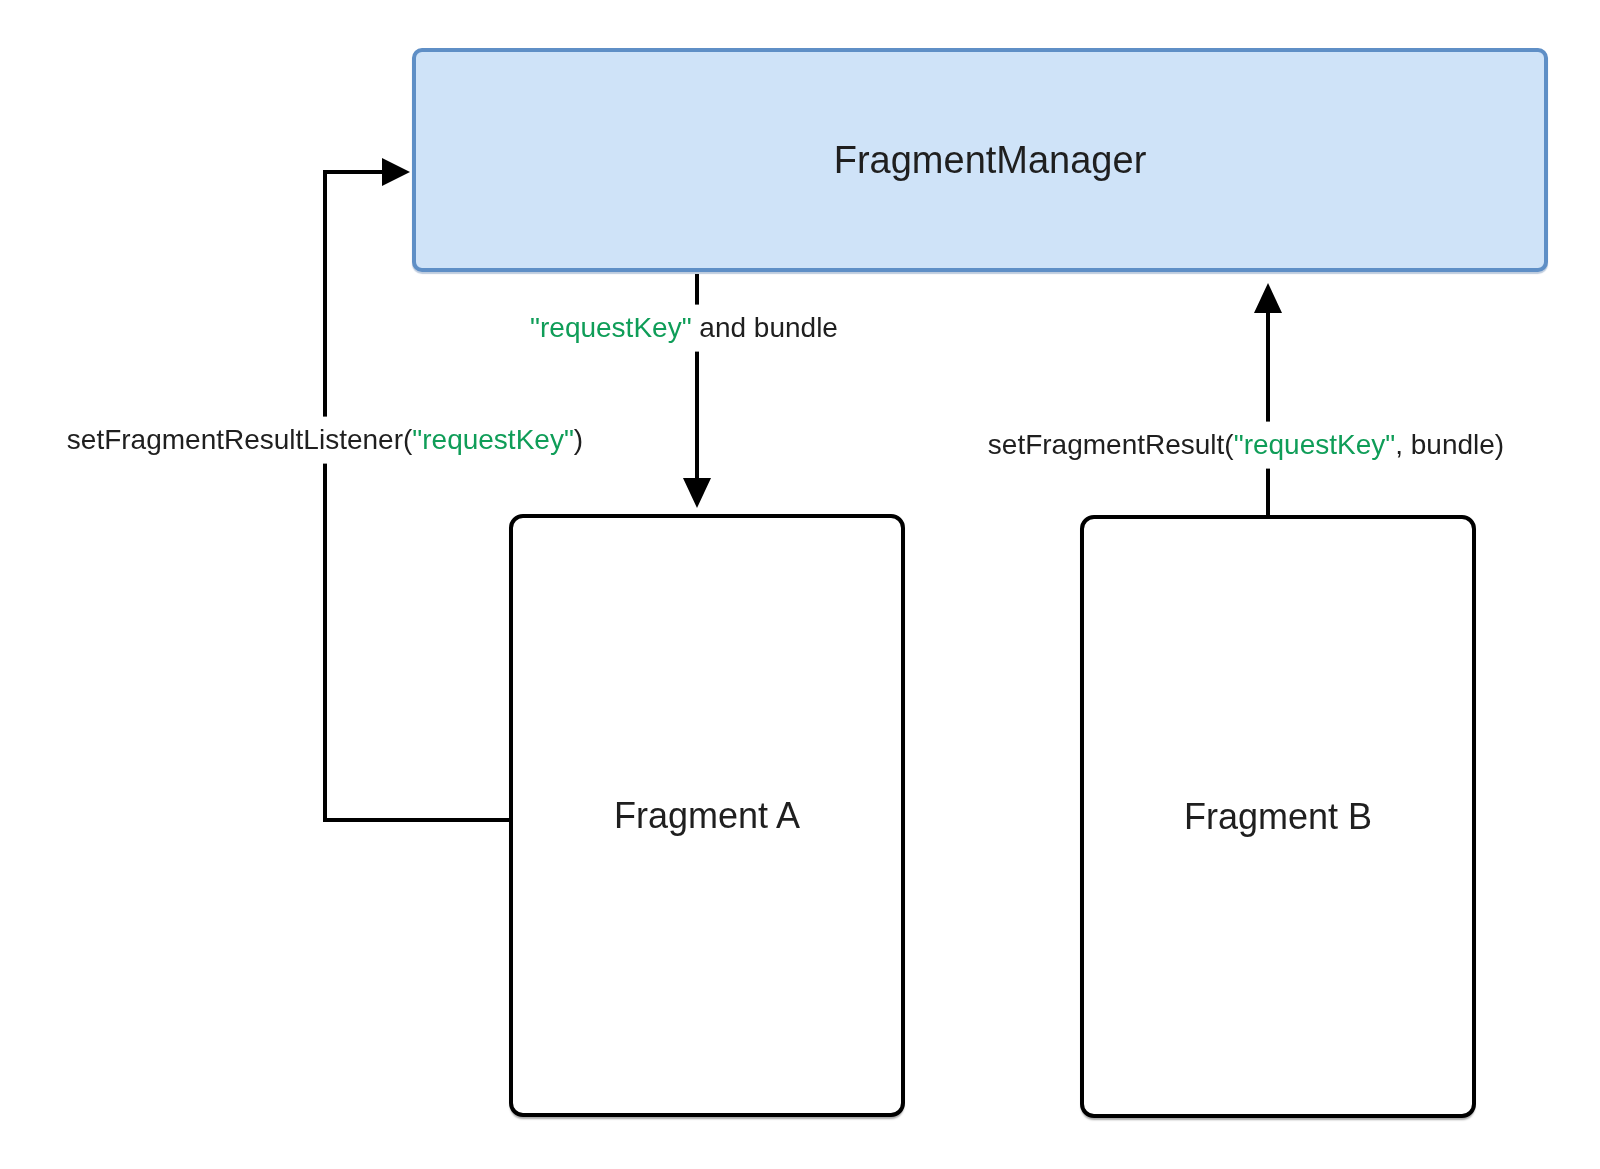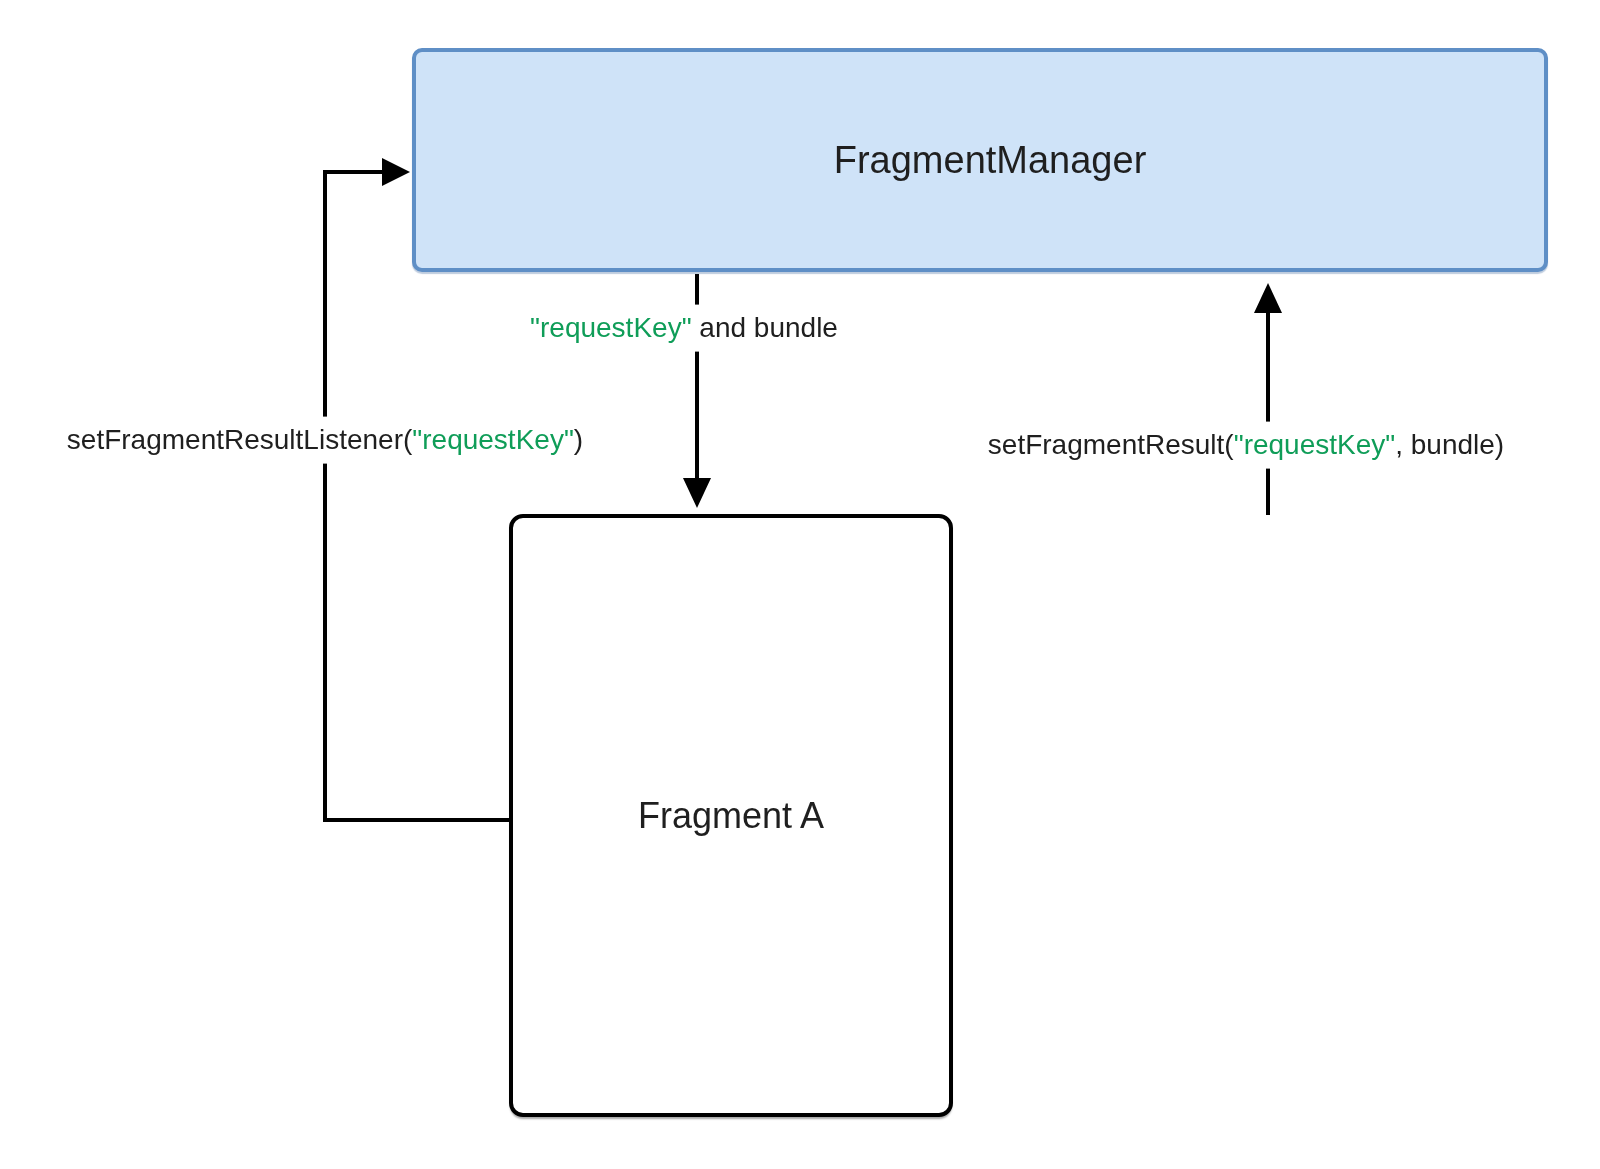--- a/index.html
+++ b/index.html
@@ -45,21 +45,21 @@
     width: 1136px; height: 224px;
     background: var(--manager-fill);
     border: 4px solid var(--manager-border);
     border-radius: 10px;
     font-size: 38px;
     box-shadow: 0 2px 1px rgba(70,110,160,0.35);
     padding-left: 20px;
   }
 
   .fragment-node {
-    width: 444px; height: 603px;
+    width: 396px; height: 603px;
     background: #ffffff;
     border: 4px solid var(--node-border);
     border-radius: 14px;
     font-size: 36px;
     box-shadow: 0 3px 2px -1px rgba(0,0,0,0.35);
   }
 
   .fragment-a { left: 509px; top: 514px; }
   .fragment-b { left: 1080px; top: 515px; }
 
@@ -99,20 +99,23 @@
   </svg>
 
   <div class="node manager-node">
     <span>FragmentManager</span>
   </div>
 
   <div class="node fragment-node fragment-a">
     <span>Fragment A</span>
   </div>
 
+  <div class="node fragment-node fragment-b">
+    <span>Fragment B</span>
+  </div>
 
   <div class="edge-label label-request-bundle"><span class="green">"requestKey"</span><span> and bundle</span></div>
 
   <div class="edge-label label-set-listener"><span>setFragmentResultListener(</span><span class="green">"requestKey"</span><span>)</span></div>
 
   <div class="edge-label label-set-result"><span>setFragmentResult(</span><span class="green">"requestKey"</span><span>, bundle)</span></div>
 
 </div>
 
 </body></html>

